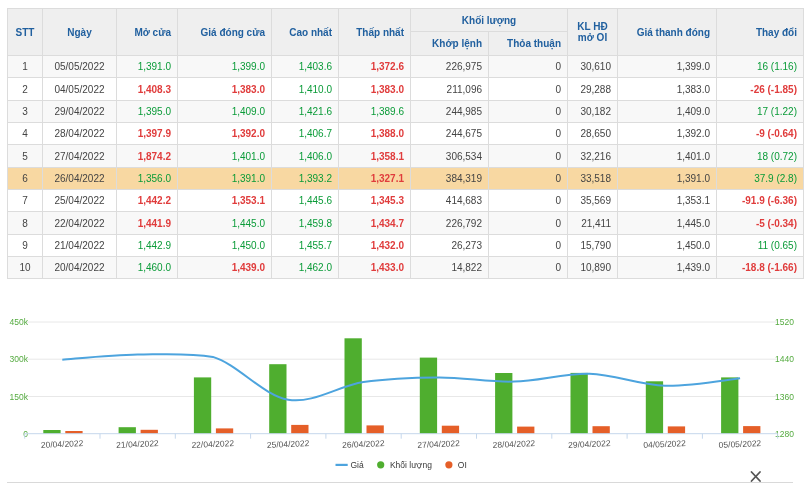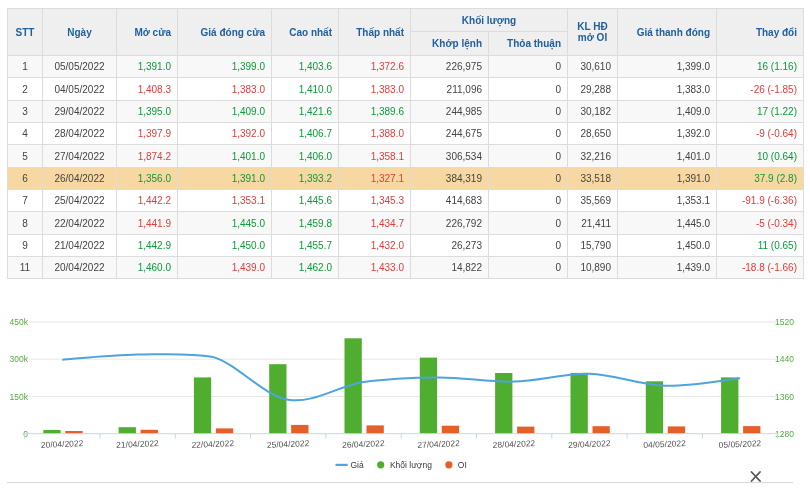--- a/index.html
+++ b/index.html
@@ -8,21 +8,21 @@
 .t th,.t td{border:1px solid #dcdcdc;padding:0 6px;overflow:hidden;white-space:nowrap;}
 .t thead th{background:#efefef;color:#21609f;font-weight:bold;}
 .t thead tr.h1 th{height:22px;}
 .t thead tr.h2 th{height:23px;}
 .t tbody td{height:21.35px;color:#444;}
 .t tbody tr.odd td{background:#f8f8f8;}
 .t tbody tr.hl td{background:#f8d8a2;}
 .c{text-align:center;}
 .r{text-align:right;}
 .t tbody td.g{color:#0a9b38;}
-.t tbody td.rd{color:#e03c3c;}
+.t tbody td.rd{color:#e03c3c;font-weight:bold;}
 svg.chart{position:absolute;left:0;top:0;}
 </style>
 </head>
 <body>
 <table class="t">
 <colgroup>
 <col style="width:35px">
       <col style="width:74px">
       <col style="width:61px">
       <col style="width:94px">
@@ -109,21 +109,21 @@
         <td class="c">5</td>
         <td class="c">27/04/2022</td>
         <td class="r rd">1,874.2</td>
         <td class="r g">1,401.0</td>
         <td class="r g">1,406.0</td>
         <td class="r rd">1,358.1</td>
         <td class="r">306,534</td>
         <td class="r">0</td>
         <td class="r">32,216</td>
         <td class="r">1,401.0</td>
-        <td class="r g">10 (0.64)</td>
+        <td class="r g">18 (0.72)</td>
       </tr>
 <tr class="hl">
         <td class="c">6</td>
         <td class="c">26/04/2022</td>
         <td class="r g">1,356.0</td>
         <td class="r g">1,391.0</td>
         <td class="r g">1,393.2</td>
         <td class="r rd">1,327.1</td>
         <td class="r">384,319</td>
         <td class="r">0</td>
@@ -164,21 +164,21 @@
         <td class="r g">1,450.0</td>
         <td class="r g">1,455.7</td>
         <td class="r rd">1,432.0</td>
         <td class="r">26,273</td>
         <td class="r">0</td>
         <td class="r">15,790</td>
         <td class="r">1,450.0</td>
         <td class="r g">11 (0.65)</td>
       </tr>
 <tr class="odd">
-        <td class="c">11</td>
+        <td class="c">10</td>
         <td class="c">20/04/2022</td>
         <td class="r g">1,460.0</td>
         <td class="r rd">1,439.0</td>
         <td class="r g">1,462.0</td>
         <td class="r rd">1,433.0</td>
         <td class="r">14,822</td>
         <td class="r">0</td>
         <td class="r">10,890</td>
         <td class="r">1,439.0</td>
         <td class="r rd">-18.8 (-1.66)</td>

